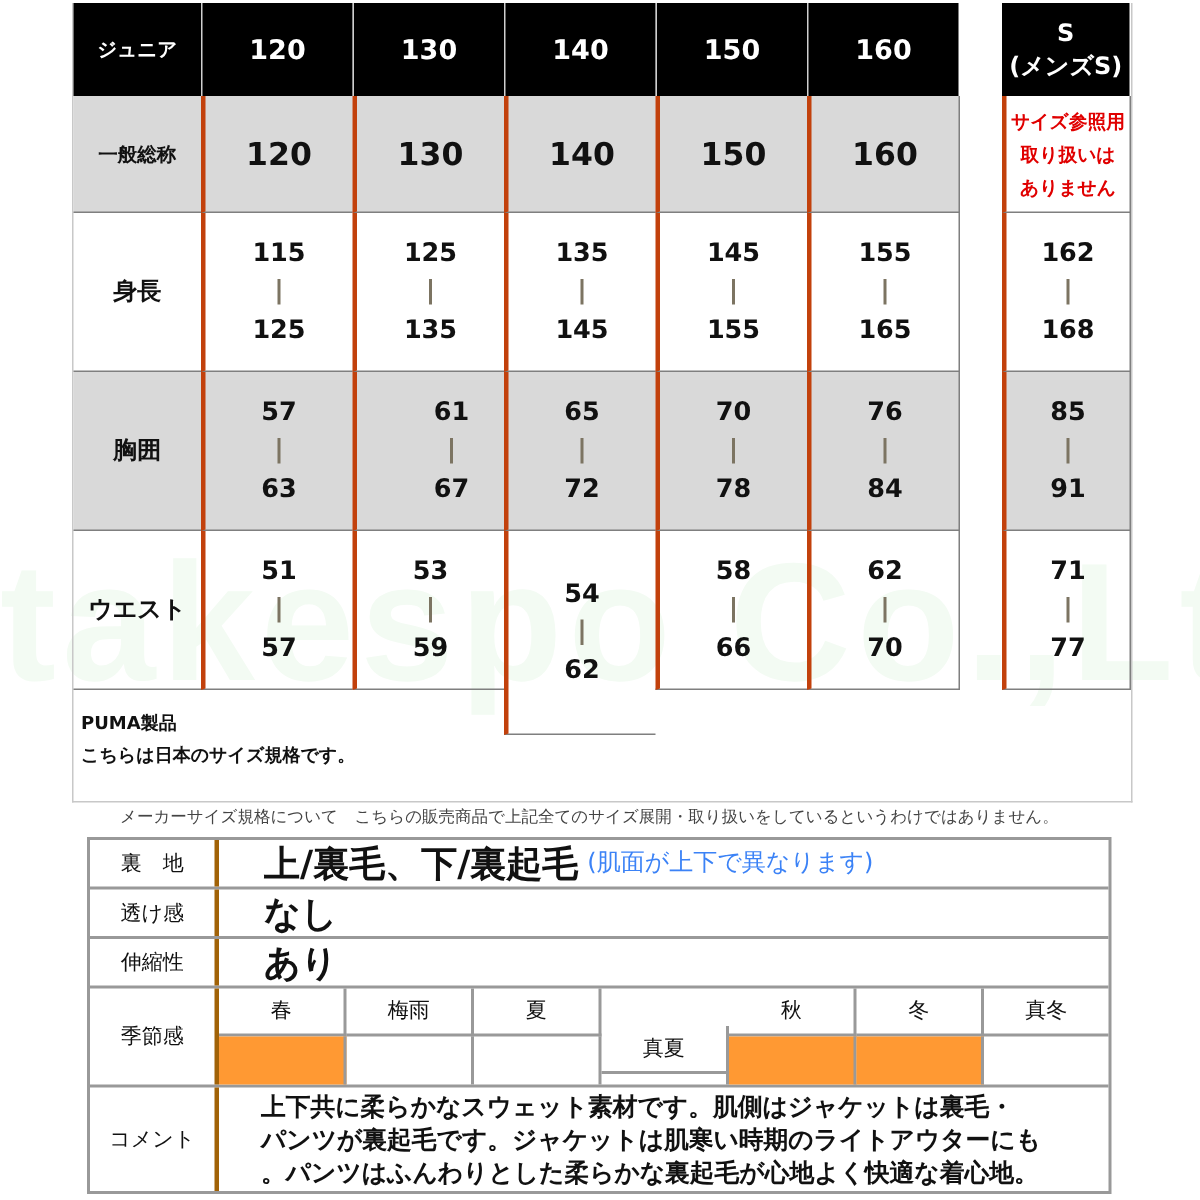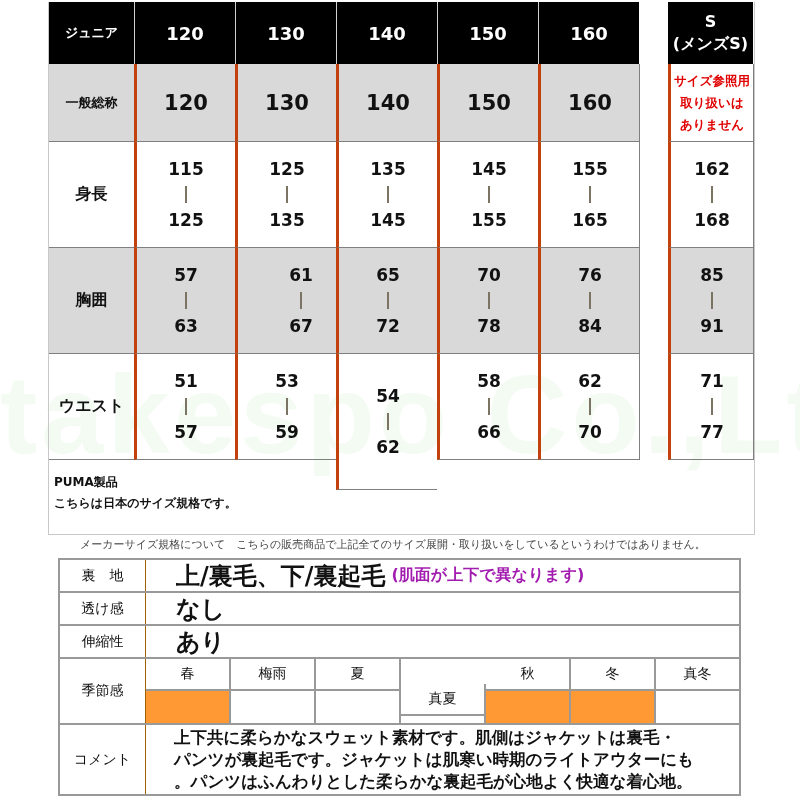--- a/index.html
+++ b/index.html
@@ -34,27 +34,27 @@
   .red-note { color:#e00000; font-weight:bold; font-size:12.5px; line-height:22px; }
   .s-hdr { font-size:16px; line-height:22px; }
 
   .puma-note { position:absolute; left:5px; top:470px; font-size:12px; font-weight:bold; line-height:21px; }
   .maker-note { position:absolute; left:80px; top:537px; font-size:11px; color:#444; white-space:nowrap; }
 
   
   .mat { position:absolute; left:58px; top:558px; width:683px; height:238px;
          border:2px solid #999; box-sizing:border-box; z-index:1; background:#fff; }
   .mrow { position:absolute; left:0; width:679px; border-bottom:2px solid #999; box-sizing:border-box; }
-  .mlabel { position:absolute; left:0; top:0; width:86px; height:100%; border-right:1px solid #a16207;
+  .mlabel { position:absolute; left:0; top:0; width:86px; height:100%; border-right:3px solid #a16207;
             box-sizing:border-box; display:flex; align-items:center; justify-content:center;
             font-size:14px; }
   .mval { position:absolute; left:86px; top:0; right:0; height:100%; display:flex; align-items:center;
           padding-left:30px; box-sizing:border-box; }
   .mval.big { font-size:24px; font-weight:bold; }
-  .mval .red { color:#a21caf; font-size:16px; font-weight:bold; margin-left:6px; }
+  .mval .red { color:#3b82f6; font-size:16px; font-weight:normal; margin-left:6px; }
   .season-grid { position:absolute; left:86px; top:0; right:0; height:100%; }
   .sname { position:absolute; top:0; height:32px; border-right:2px solid #999; border-bottom:2px solid #999;
            box-sizing:border-box; display:flex; align-items:center; justify-content:center; font-size:14px; }
   .sfill { position:absolute; top:32px; height:32px; border-right:2px solid #999; box-sizing:border-box; }
   .sfill.on { background:#ff9933; }
   .comment { position:absolute; left:86px; top:0; right:0; height:100%; padding:2px 0 0 28px;
              box-sizing:border-box; font-size:16.5px; font-weight:bold; line-height:22px; white-space:nowrap; }
 </style>
 </head>
 <body>

